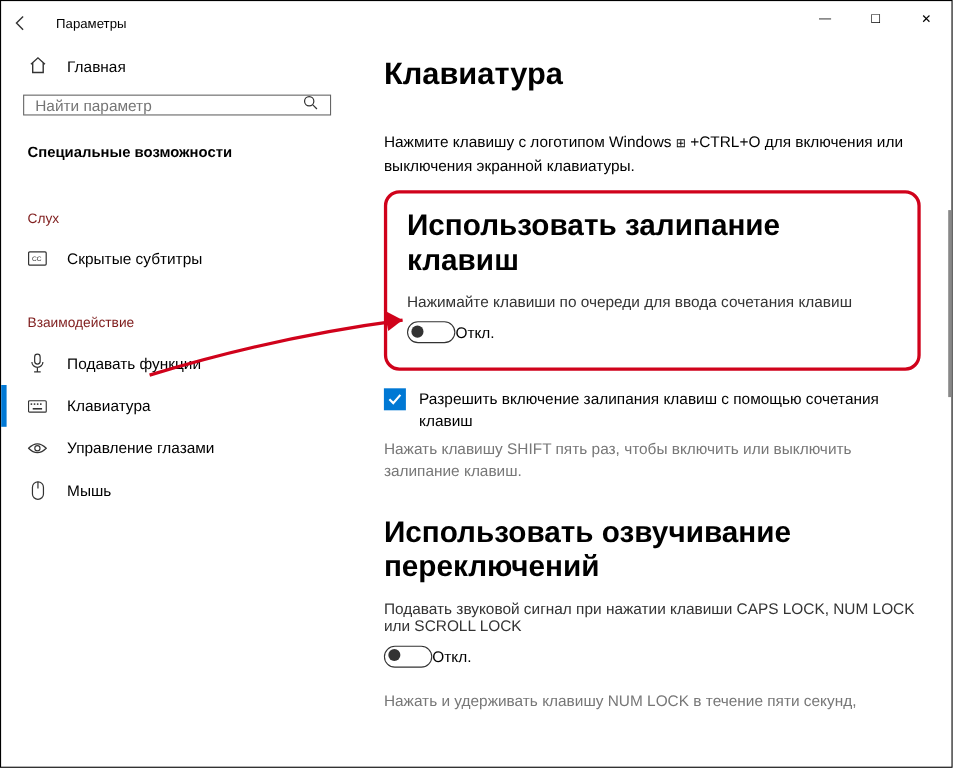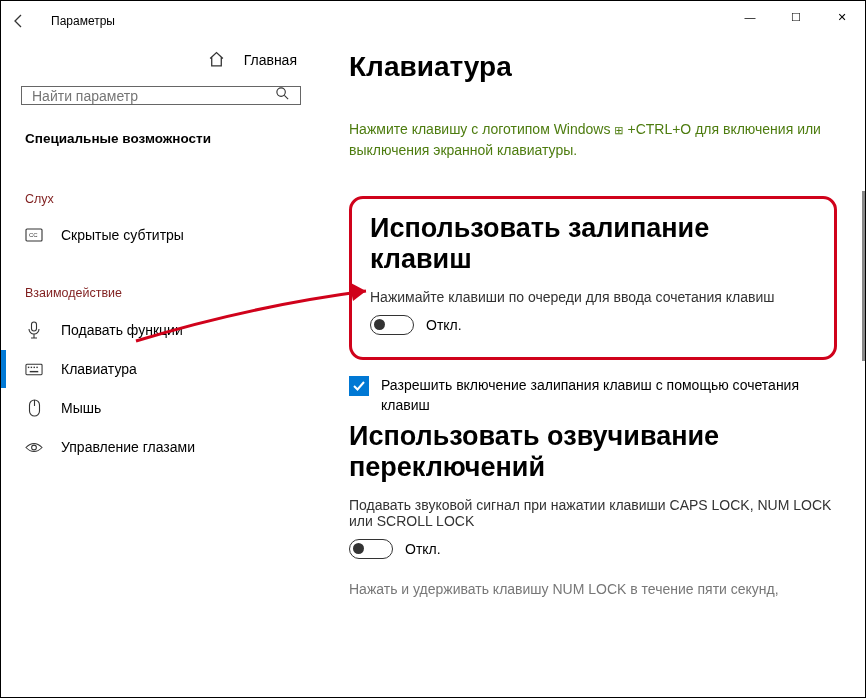--- a/index.html
+++ b/index.html
@@ -4,38 +4,38 @@
 <style>
 * { margin: 0; padding: 0; box-sizing: border-box; font-family: "Segoe UI", Tahoma, sans-serif; }
 body { background: #fff; width: 866px; height: 698px; overflow: hidden; position: relative; border: 1px solid #000; }
 .titlebar { height: 40px; display: flex; align-items: center; padding-left: 2px; }
 .back-btn { width: 32px; height: 32px; display: flex; align-items: center; justify-content: center; cursor: pointer; color: #333; }
 .app-title { margin-left: 16px; font-size: 12px; color: #000; }
 .win-controls { position: absolute; top: 0; right: 0; display: flex; }
 .win-btn { width: 46px; height: 32px; display: flex; align-items: center; justify-content: center; font-size: 11px; cursor: pointer; color: #000; }
 .container { display: flex; height: calc(100% - 40px); }
 .sidebar { width: 320px; padding: 0 20px; }
-.home-row { display: flex; align-items: center; gap: 18px; padding: 10px 4px 18px 4px; justify-content: flex-end; }
+.home-row { display: flex; align-items: center; gap: 18px; padding: 10px 4px 18px 4px; }
 .home-label { font-size: 14px; }
 .search-box { display: flex; align-items: center; border: 1px solid #666; height: 19px; padding: 0 10px; margin-bottom: 18px; }
 .search-box input { border: none; outline: none; flex: 1; font-size: 14px; background: transparent; }
 .search-icon { color: #333; }
 .section-header { font-size: 13.5px; font-weight: 600; padding: 8px 4px 14px 4px; }
 .group-label { font-size: 12.5px; color: #7f1d1d; padding: 32px 4px 10px 4px; }
 .nav-item { display: flex; align-items: center; gap: 18px; padding: 11px 4px; font-size: 14px; cursor: pointer; position: relative; }
 .nav-item.active::before { content: ""; position: absolute; left: -20px; top: 0; bottom: 0; width: 5px; background: #0078d4; }
 .nav-icon { width: 18px; display: flex; justify-content: center; color: #333; }
 .content { flex: 1; padding: 10px 28px 0 28px; position: relative; overflow: hidden; }
 .page-title { font-size: 28px; font-weight: 600; margin-bottom: 36px; }
-.help-text { font-size: 14px; color: #4d7c0f; line-height: 1.5; margin-bottom: 35px; }
+.help-text { font-size: 14px; color: #000000; line-height: 1.5; margin-bottom: 12px; }
 .win-logo { font-size: 11px; }
 .highlight-box { border: 3px solid #d0021b; border-radius: 14px; padding: 14px 18px 16px 18px; margin-bottom: 16px; }
 .subheading { font-size: 27px; font-weight: 600; margin-bottom: 14px; }
 .desc { font-size: 14px; color: #333; margin-bottom: 10px; }
-.toggle-row { display: flex; align-items: center; gap: 12px; margin-bottom: 6px; }
+.toggle-row { display: flex; align-items: center; margin-bottom: 6px; }
 .toggle { width: 44px; height: 20px; border: 1.5px solid #333; border-radius: 10px; position: relative; cursor: pointer; background: #fff; }
 .toggle::after { content: ""; position: absolute; width: 11px; height: 11px; background: #333; border-radius: 50%; top: 2.5px; left: 3px; }
 .toggle-label { font-size: 14px; }
 .check-row { display: flex; align-items: flex-start; gap: 12px; margin-bottom: 6px; }
 .checkbox { width: 20px; height: 20px; background: #0078d4; display: flex; align-items: center; justify-content: center; flex-shrink: 0; cursor: pointer; }
 .checkbox svg { stroke: #fff; }
 .check-label { font-size: 14px; line-height: 1.4; }
 .sub-desc { font-size: 14px; color: #777; line-height: 1.45; margin-left: 0; margin-bottom: 30px; }
 .scrollbar-hint { position: absolute; right: 0; top: 150px; width: 3px; height: 170px; background: #888; }
 .arrow { position: absolute; pointer-events: none; }
@@ -109,35 +109,35 @@
             <rect x="6" y="3.5" width="1.5" height="1.5" fill="#333"></rect>
             <rect x="9" y="3.5" width="1.5" height="1.5" fill="#333"></rect>
             <rect x="12" y="3.5" width="1.5" height="1.5" fill="#333"></rect>
             <rect x="5" y="8" width="9" height="1.5" fill="#333"></rect>
           </svg>
       </span>
       <span>Клавиатура</span>
     </div>
     <div class="nav-item">
       <span class="nav-icon">
+        <svg width="19" height="13" viewBox="0 0 19 13">
+            <path d="M1 6.5 Q9.5 -2 18 6.5 Q9.5 15 1 6.5 Z" stroke="#333" stroke-width="1.1" fill="none"></path>
+            <circle cx="9.5" cy="6.5" r="2.5" stroke="#333" stroke-width="1.1" fill="none"></circle>
+          </svg>
+      </span>
+      <span>Управление глазами</span>
+    </div>
+    <div class="nav-item">
+      <span class="nav-icon">
         <svg width="13" height="18" viewBox="0 0 13 18">
             <rect x="1.5" y="1" width="10" height="16" rx="5" stroke="#333" stroke-width="1.1" fill="none"></rect>
             <line x1="6.5" y1="1" x2="6.5" y2="7" stroke="#333" stroke-width="1.1"></line>
           </svg>
       </span>
       <span>Мышь</span>
-    </div>
-    <div class="nav-item">
-      <span class="nav-icon">
-        <svg width="19" height="13" viewBox="0 0 19 13">
-            <path d="M1 6.5 Q9.5 -2 18 6.5 Q9.5 15 1 6.5 Z" stroke="#333" stroke-width="1.1" fill="none"></path>
-            <circle cx="9.5" cy="6.5" r="2.5" stroke="#333" stroke-width="1.1" fill="none"></circle>
-          </svg>
-      </span>
-      <span>Управление глазами</span>
     </div>
   </div>
 
   <div class="content">
     <div class="scrollbar-hint"></div>
     <h1 class="page-title">Клавиатура</h1>
 
     <p class="help-text">
       <span>Нажмите клавишу с логотипом Windows </span><span class="win-logo">⊞</span><span> +CTRL+O для включения или выключения экранной клавиатуры.</span>
     </p>
@@ -152,20 +152,21 @@
     </div>
 
     <div class="check-row">
       <div class="checkbox">
         <svg width="14" height="14" viewBox="0 0 14 14">
             <path d="M2 7 L5.5 10.5 L12 3" stroke-width="2" fill="none"></path>
           </svg>
       </div>
       <span class="check-label">Разрешить включение залипания клавиш с помощью сочетания клавиш</span>
     </div>
+    <p class="sub-desc">Нажать клавишу SHIFT пять раз, чтобы включить или выключить залипание клавиш.</p>
 
     <h2 class="subheading">Использовать озвучивание переключений</h2>
     <p class="desc">Подавать звуковой сигнал при нажатии клавиши CAPS LOCK, NUM LOCK или SCROLL LOCK</p>
     <div class="toggle-row">
       <div class="toggle"></div>
       <span class="toggle-label">Откл.</span>
     </div>
     <div style="height:14px"></div>
     <p class="sub-desc">Нажать и удерживать клавишу NUM LOCK в течение пяти секунд,</p>
   </div>

